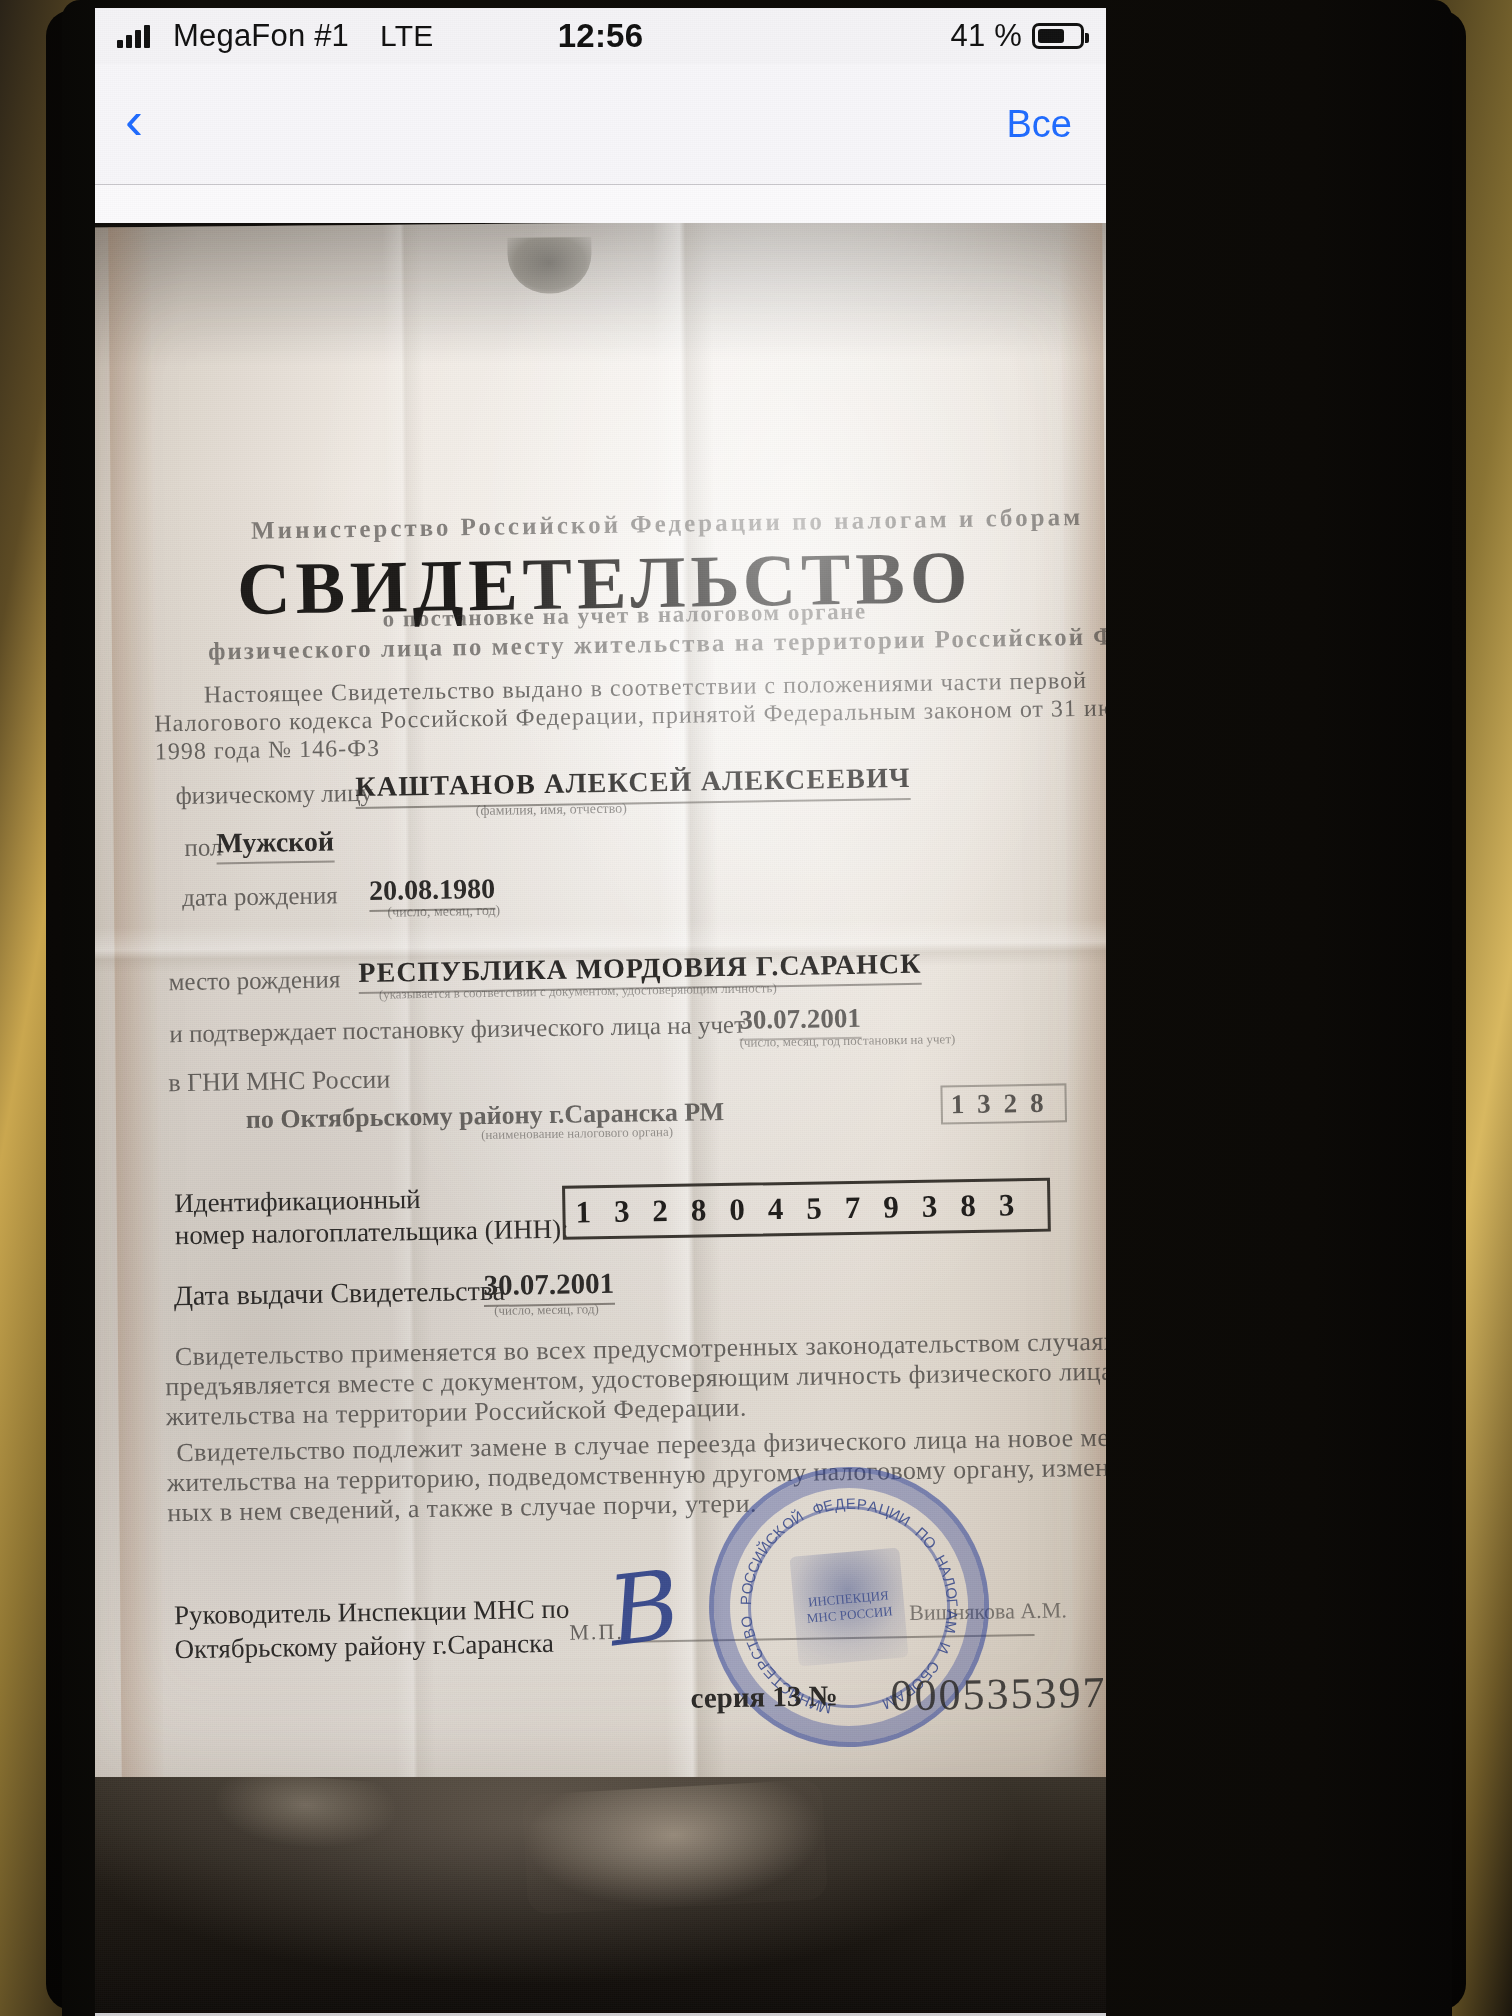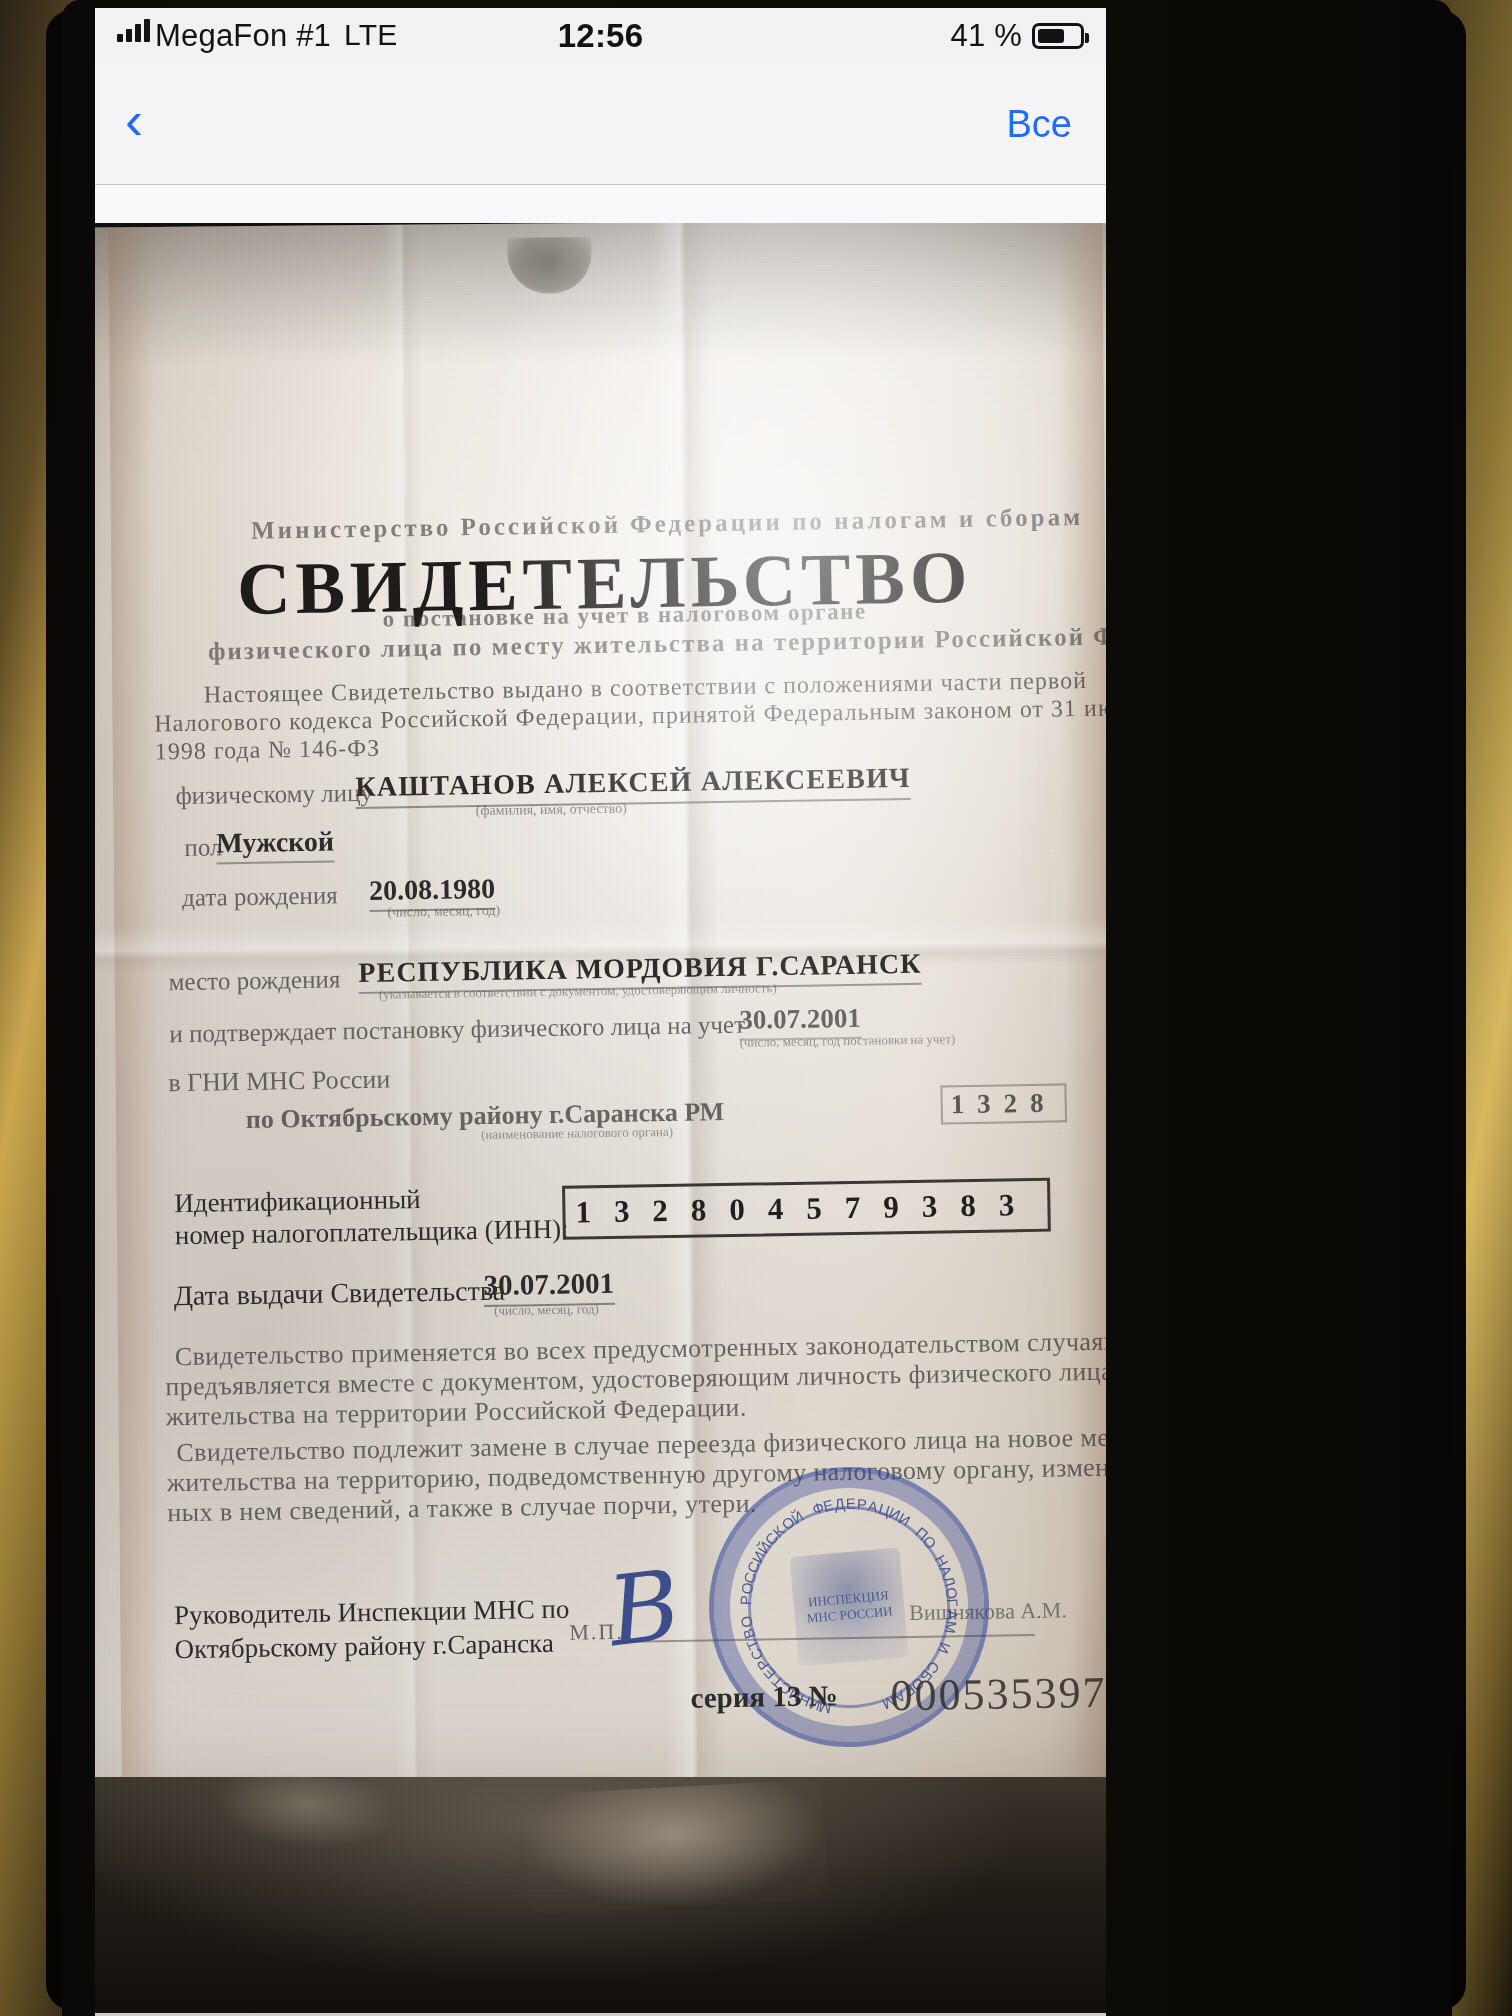--- a/index.html
+++ b/index.html
@@ -60,21 +60,21 @@
     position: relative;
     height: 56px;
     background: #f4f3f6;
     color: #111;
     display: flex;
     align-items: center;
     padding: 0 22px;
     font-size: 30px;
     letter-spacing: 0.2px;
   }
-  .sb-left { display: flex; gap: 5px; }
+  .sb-left { display: flex; align-items: center; gap: 23px; }
   .sig-bars { display: flex; align-items: flex-end; gap: 3px; height: 24px; }
   .sig-bars i { display: block; width: 6px; background: #111; border-radius: 1px; }
   .sig-bars i:nth-child(1){ height: 8px; }
   .sig-bars i:nth-child(2){ height: 13px; }
   .sig-bars i:nth-child(3){ height: 18px; }
   .sig-bars i:nth-child(4){ height: 23px; }
   .carrier { font-size: 31px; }
   .lte { font-size: 30px; margin-left: 8px; }
   .sb-center {
     position: absolute;

